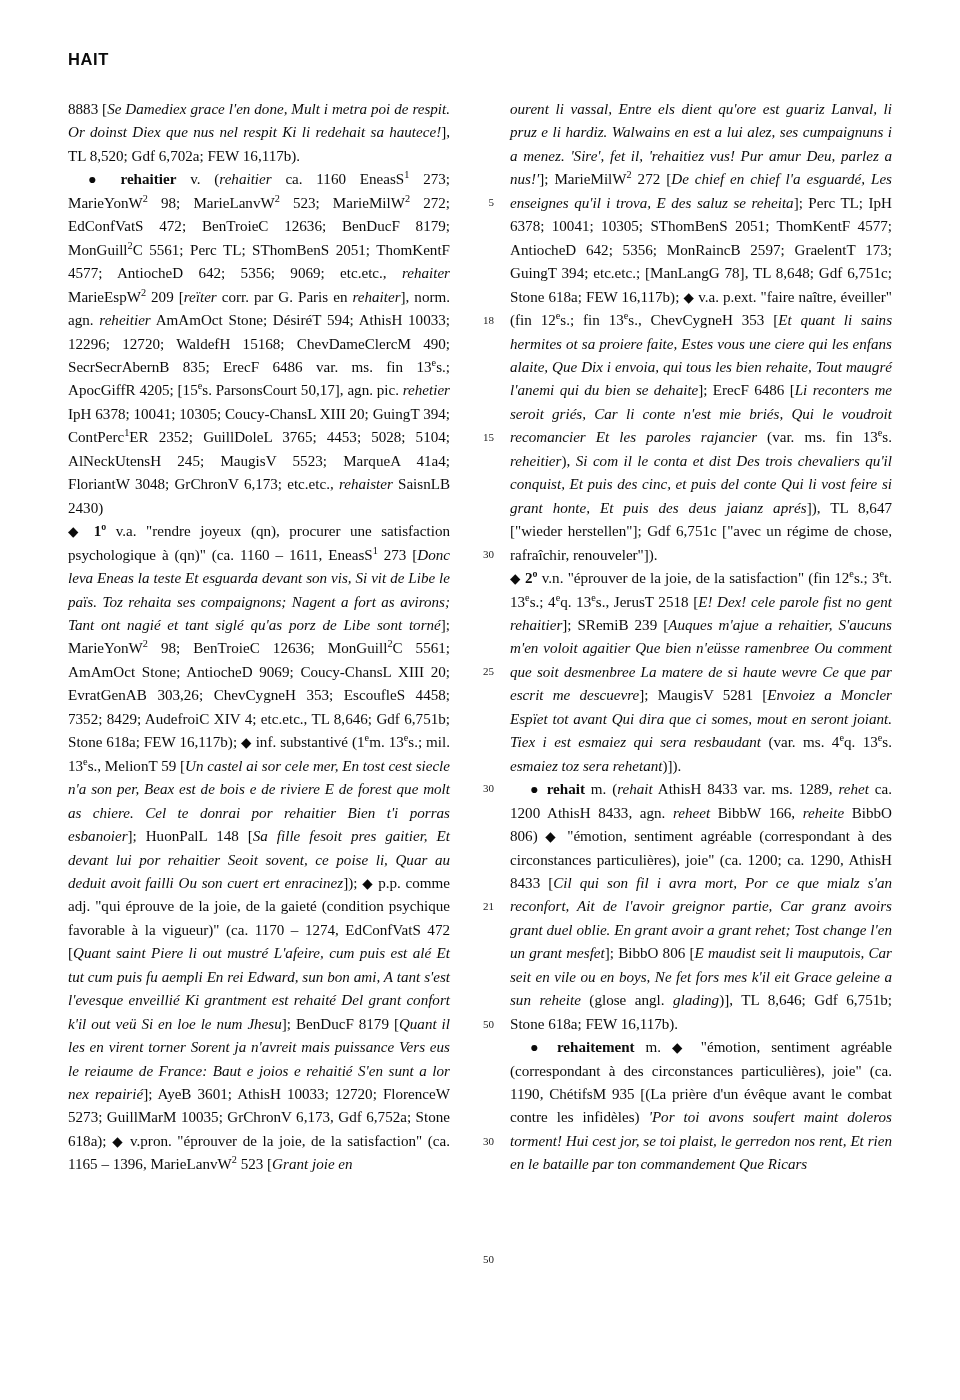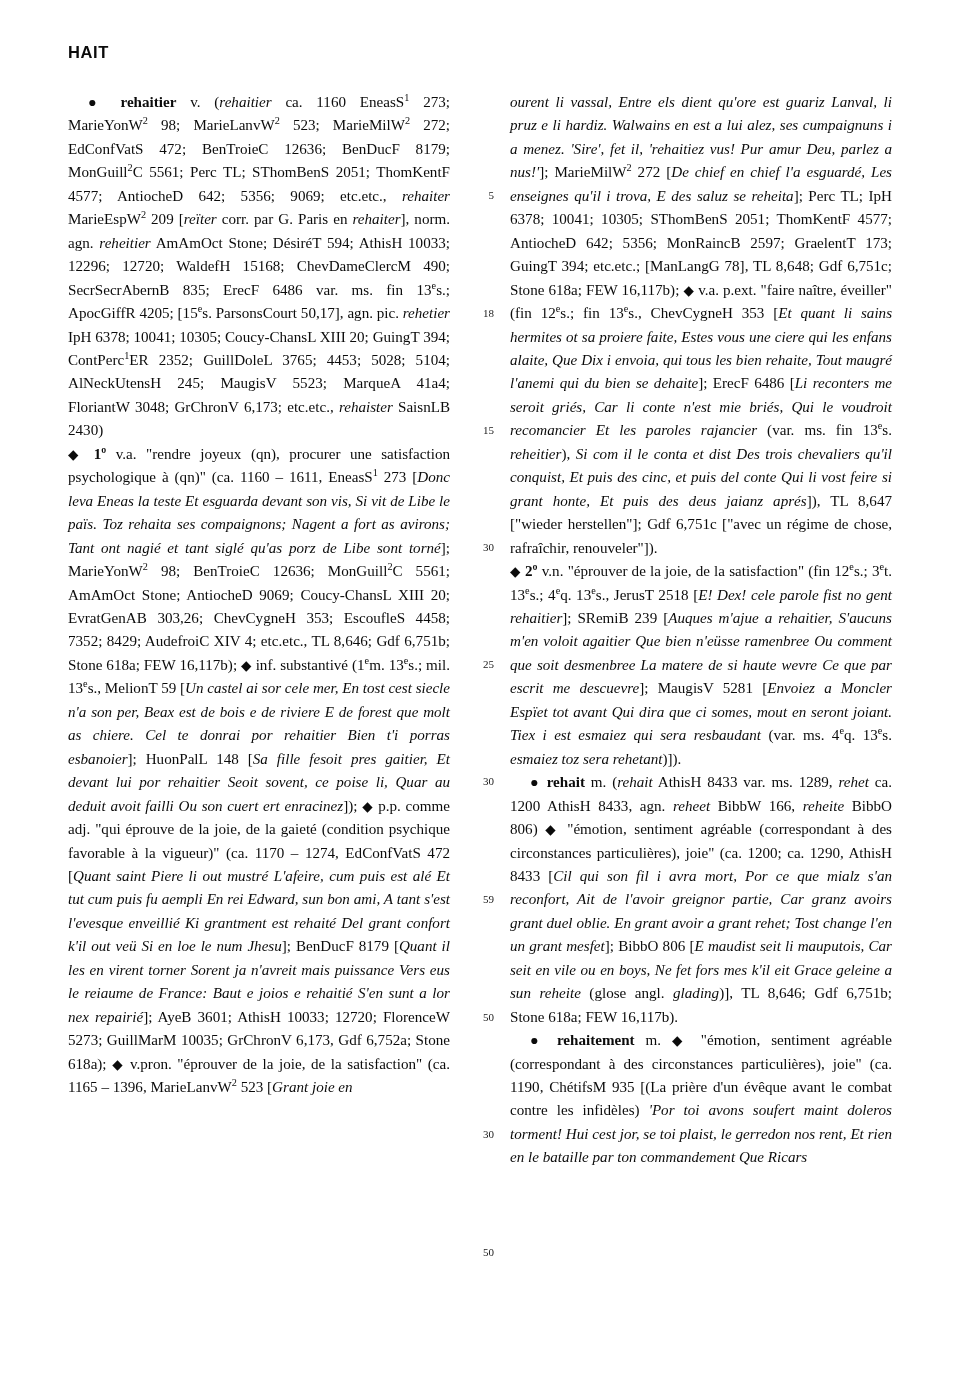--- a/index.html
+++ b/index.html
@@ -11,21 +11,21 @@
   body {
     width: 960px;
     height: 1400px;
     font-family: "Liberation Serif", "DejaVu Serif", serif;
     color: #0b0b0b;
     position: relative;
     overflow: hidden;
   }
   .page {
     position: absolute;
-    left: 0; top: 5px;
+    left: 0; top: 12px;
     width: 960px;
     height: 1360px;
     text-decoration: underline;
   }
   .running-head {
     position: absolute;
     left: 68px;
     top: 38px;
     font-weight: bold;
     font-size: 16.5px;
@@ -115,30 +115,31 @@
 
   <div class="running-head">HAIT</div>
 
   <div class="gutter">
       <div class="lineno" style="top: 98px;">5</div>
       <div class="lineno" style="top: 216px;">18</div>
       <div class="lineno" style="top: 333px; text-align: right;">15</div>
       <div class="lineno" style="top: 450px;">30</div>
       <div class="lineno" style="top: 567px;">25</div>
       <div class="lineno" style="top: 684px;">30</div>
-      <div class="lineno" style="top: 802px;">59</div>
+      <div class="lineno" style="top: 802px;">21</div>
       <div class="lineno" style="top: 920px;">50</div>
       <div class="lineno" style="top: 1037px;">30</div>
       <div class="lineno" style="top: 1155px;">50</div>
     </div>
 
   <div class="columns">
 
     <div class="col left">
 
+      <p><span>8883</span> [<i>Se Damediex grace l'en done, Mult i metra poi de respit. Or doinst Diex que nus nel respit Ki li redehait sa hautece!</i><span>], TL 8,520; Gdf 6,702a; FEW 16,117b).</span></p>
 
       <p class="indent"><span class="bullet-round">●</span> <b>rehaitier</b> <span>v.</span> <span>(</span><i>rehaitier</i> <span>ca. 1160 EneasS</span><span class="sup">1</span><span> 273; MarieYonW</span><span class="sup">2</span><span> 98; MarieLanvW</span><span class="sup">2</span><span> 523; MarieMilW</span><span class="sup">2</span><span> 272; EdConfVatS 472; BenTroieC 12636; BenDucF 8179; MonGuill</span><span class="sup">2</span><span>C 5561; Perc TL; SThomBenS 2051; ThomKentF 4577; AntiocheD 642; 5356; 9069; etc.etc., </span><i>rehaiter</i><span> MarieEspW</span><span class="sup">2</span><span> 209 [</span><i>reïter</i><span> corr. par G. Paris en </span><i>rehaiter</i><span>], norm. agn. </span><i>reheitier</i><span> AmAmOct Stone; DésiréT 594; AthisH 10033; 12296; 12720; WaldefH 15168; ChevDameClercM 490; SecrSecrAbernB 835; ErecF 6486 var. ms. fin 13</span><span class="sup">e</span><span>s.; ApocGiffR 4205; [15</span><span class="sup">e</span><span>s. ParsonsCourt 50,17], agn. pic. </span><i>rehetier</i><span> IpH 6378; 10041; 10305; Coucy-ChansL XIII 20; GuingT 394; ContPerc</span><span class="sup">1</span><span>ER 2352; GuillDoleL 3765; 4453; 5028; 5104; AlNeckUtensH 245; MaugisV 5523; MarqueA 41a4; FloriantW 3048; GrChronV 6,173; etc.etc., </span><i>rehaister</i><span> SaisnLB 2430)</span></p>
 
       <p><span class="bullet-diamond">◆</span> <b>1º</b> <span>v.a.</span> <span>"rendre joyeux (qn), procurer une satisfaction psychologique à (qn)"</span> <span>(ca. 1160 – 1611, EneasS</span><span class="sup">1</span><span> 273 [</span><i>Donc leva Eneas la teste Et esguarda devant son vis, Si vit de Libe le païs. Toz rehaita ses compaignons; Nagent a fort as avirons; Tant ont nagié et tant siglé qu'as porz de Libe sont torné</i><span>]; MarieYonW</span><span class="sup">2</span><span> 98; BenTroieC 12636; MonGuill</span><span class="sup">2</span><span>C 5561; AmAmOct Stone; AntiocheD 9069; Coucy-ChansL XIII 20; EvratGenAB 303,26; ChevCygneH 353; EscoufleS 4458; 7352; 8429; AudefroiC XIV 4; etc.etc., TL 8,646; Gdf 6,751b; Stone 618a; FEW 16,117b); </span><span class="bullet-diamond">◆</span><span> inf. substantivé (1</span><span class="sup">e</span><span>m. 13</span><span class="sup">e</span><span>s.; mil. 13</span><span class="sup">e</span><span>s., MelionT 59 [</span><i>Un castel ai sor cele mer, En tost cest siecle n'a son per, Beax est de bois e de riviere E de forest que molt as chiere. Cel te donrai por rehaitier Bien t'i porras esbanoier</i><span>]; HuonPalL 148 [</span><i>Sa fille fesoit pres gaitier, Et devant lui por rehaitier Seoit sovent, ce poise li, Quar au deduit avoit failli Ou son cuert ert enracinez</i><span>]); </span><span class="bullet-diamond">◆</span><span> p.p. comme adj. "qui éprouve de la joie, de la gaieté (condition psychique favorable à la vigueur)" (ca. 1170 – 1274, EdConfVatS 472 [</span><i>Quant saint Piere li out mustré L'afeire, cum puis est alé Et tut cum puis fu aempli En rei Edward, sun bon ami, A tant s'est l'evesque enveillié Ki grantment est rehaité Del grant confort k'il out veü Si en loe le num Jhesu</i><span>]; BenDucF 8179 [</span><i>Quant il les en virent torner Sorent ja n'avreit mais puissance Vers eus le reiaume de France: Baut e joios e rehaitié S'en sunt a lor nex repairié</i><span>]; AyeB 3601; AthisH 10033; 12720; FlorenceW 5273; GuillMarM 10035; GrChronV 6,173, Gdf 6,752a; Stone 618a); </span><span class="bullet-diamond">◆</span><span> v.pron. "éprouver de la joie, de la satisfaction" (ca. 1165 – 1396, MarieLanvW</span><span class="sup">2</span><span> 523 [</span><i>Grant joie en</i></p>
 
     </div>
 
     <div class="col right">
 
       <p><i>ourent li vassal, Entre els dient qu'ore est guariz Lanval, li pruz e li hardiz. Walwains en est a lui alez, ses cumpaignuns i a menez. 'Sire', fet il, 'rehaitiez vus! Pur amur Deu, parlez a nus!'</i><span>]; MarieMilW</span><span class="sup">2</span><span> 272 [</span><i>De chief en chief l'a esguardé, Les enseignes qu'il i trova, E des saluz se reheita</i><span>]; Perc TL; IpH 6378; 10041; 10305; SThomBenS 2051; ThomKentF 4577; AntiocheD 642; 5356; MonRaincB 2597; GraelentT 173; GuingT 394; etc.etc.; [ManLangG 78], TL 8,648; Gdf 6,751c; Stone 618a; FEW 16,117b); </span><span class="bullet-diamond">◆</span><span> v.a. p.ext. "faire naître, éveiller" (fin 12</span><span class="sup">e</span><span>s.; fin 13</span><span class="sup">e</span><span>s., ChevCygneH 353 [</span><i>Et quant li sains hermites ot sa proiere faite, Estes vous une ciere qui les enfans alaite, Que Dix i envoia, qui tous les bien rehaite, Tout maugré l'anemi qui du bien se dehaite</i><span>]; ErecF 6486 [</span><i>Li reconters me seroit griés, Car li conte n'est mie briés, Qui le voudroit recomancier Et les paroles rajancier</i><span> (var. ms. fin 13</span><span class="sup">e</span><span>s. </span><i>reheitier</i><span>), </span><i>Si com il le conta et dist Des trois chevaliers qu'il conquist, Et puis des cinc, et puis del conte Qui li vost feire si grant honte, Et puis des deus jaianz aprés</i><span>]), TL 8,647 ["wieder herstellen"]; Gdf 6,751c ["avec un régime de chose, rafraîchir, renouveler"]).</span></p>

